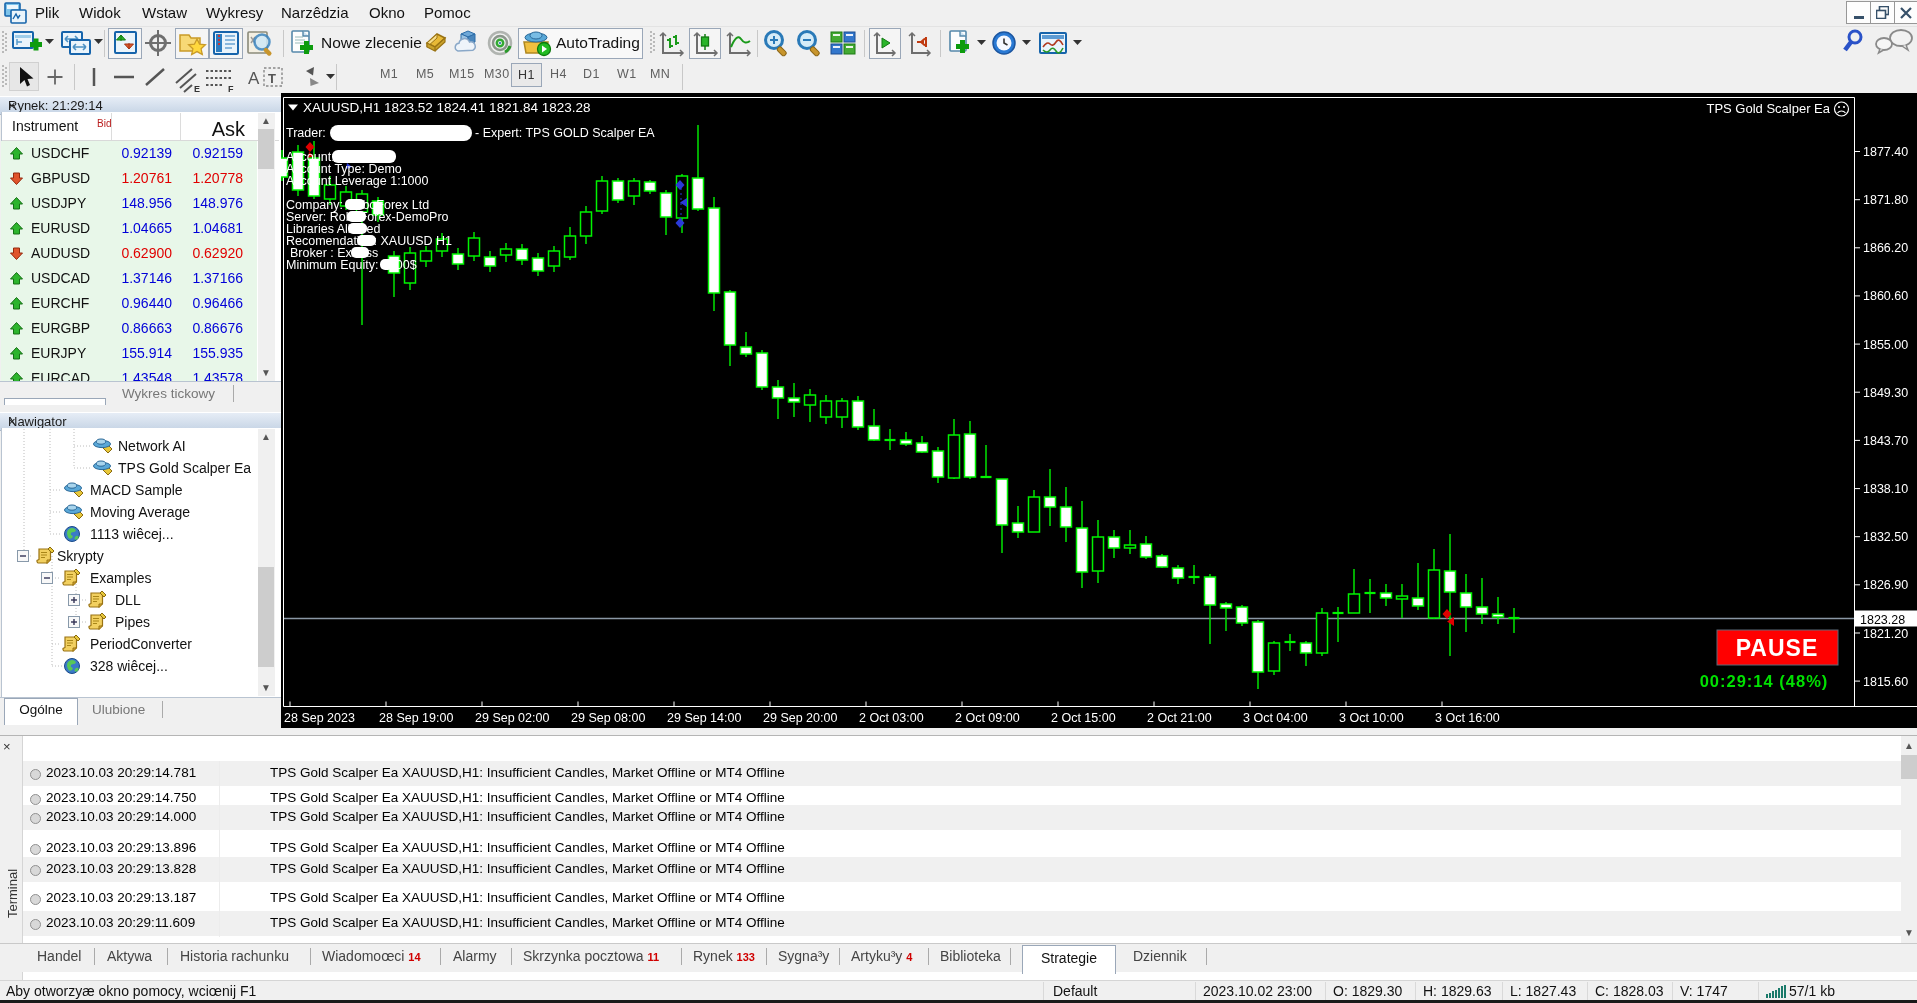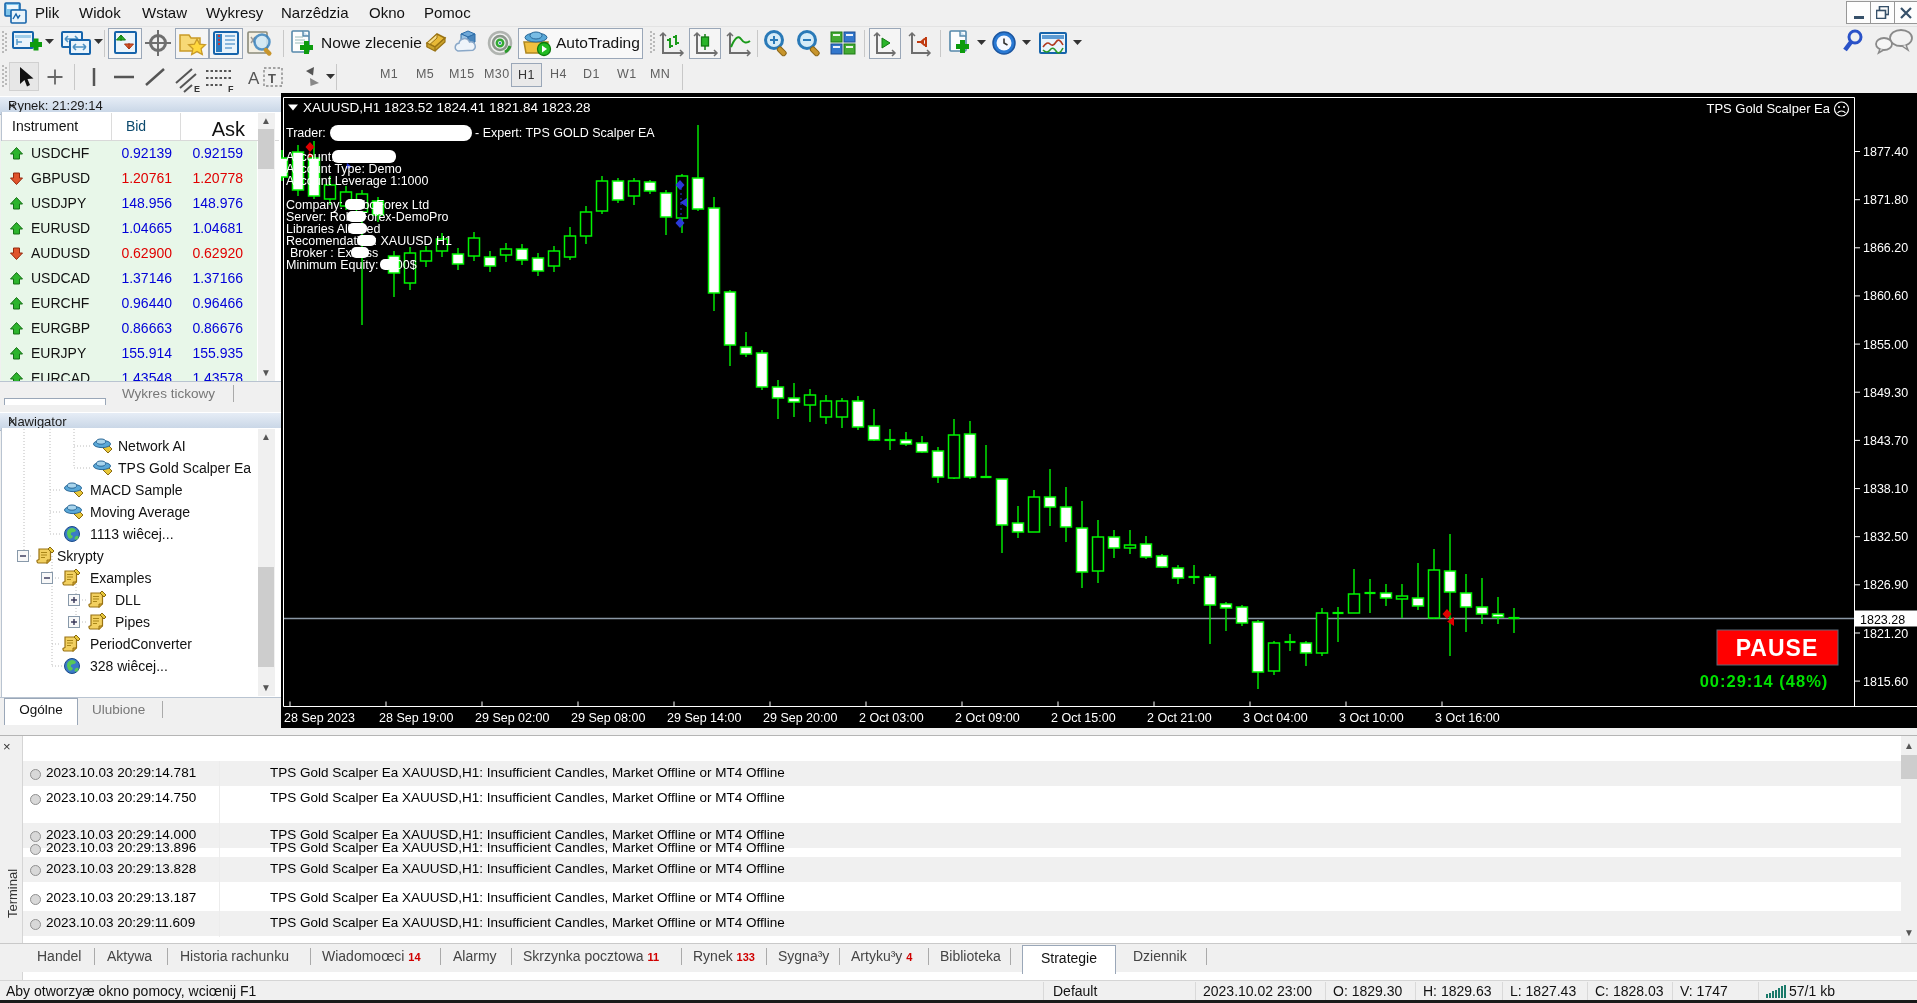--- a/index.html
+++ b/index.html
@@ -376,21 +376,21 @@
 </div>
 <div class="abs" style="left:0;top:93px;width:281px;height:312px;background:#f0f0f0">
   <div class="ptitle" style="top:3px">
       <span>Rynek: 21:29:14</span>
       <span class="pclose" style="top:1px">×</span>
     </div>
   <div class="abs" style="left:1px;top:19px;width:279px;height:369px;background:#fff;border:1px solid #b9c4d1;border-top:none"></div>
 
   <div class="abs" style="left:2px;top:20px;width:277px;height:27px;background:#fff;border-bottom:1px solid #d9d9d9">
     <span class="abs" style="left:10px;top:5px;font-size:14px;color:#111">Instrument</span>
-    <span class="abs" style="left:95px;top:5px;width:78px;text-align:center;font-size:14px;color:#0c4a6e">Bid</span>
+    <span class="abs" style="left:95px;top:5px;width:78px;text-align:left;font-size:10px;color:#b91c1c">Bid</span>
     <span class="abs" style="left:165px;top:5px;width:78px;text-align:right;font-size:20px;color:#111">Ask</span>
     <div class="abs" style="left:109px;top:0;width:1px;height:27px;background:#dcdcdc"></div>
     <div class="abs" style="left:178px;top:0;width:1px;height:27px;background:#dcdcdc"></div>
   </div>
   <div class="mwrow" style="top:48px">
       <svg class="abs" style="left:8px;top:5px" width="15" height="15">
         <path d="M7.5 1.5 L13.5 8 H10.5 V13 H4.5 V8 H1.5 Z" fill="#2db52d" stroke="#156f15" stroke-width="1"></path>
       </svg>
       <span class="mwsym">USDCHF</span>
       <span class="mwbid blue">0.92139</span>
@@ -899,21 +899,21 @@
   <div class="trow tgray" style="top:25px">
       <span class="ticon"></span>
       <span class="tst">2023.10.03 20:29:14.781</span>
       <span class="msg">TPS Gold Scalper Ea XAUUSD,H1: Insufficient Candles, Market Offline or MT4 Offline</span>
     </div>
 <div class="trow" style="top:50px">
       <span class="ticon"></span>
       <span class="tst">2023.10.03 20:29:14.750</span>
       <span class="msg">TPS Gold Scalper Ea XAUUSD,H1: Insufficient Candles, Market Offline or MT4 Offline</span>
     </div>
-<div class="trow tgray" style="top:87px">
+<div class="trow tgray" style="top:69px">
       <span class="ticon"></span>
       <span class="tst">2023.10.03 20:29:14.000</span>
       <span class="msg">TPS Gold Scalper Ea XAUUSD,H1: Insufficient Candles, Market Offline or MT4 Offline</span>
     </div>
 <div class="trow" style="top:100px">
       <span class="ticon"></span>
       <span class="tst">2023.10.03 20:29:13.896</span>
       <span class="msg">TPS Gold Scalper Ea XAUUSD,H1: Insufficient Candles, Market Offline or MT4 Offline</span>
     </div>
 <div class="trow tgray" style="top:121px">

